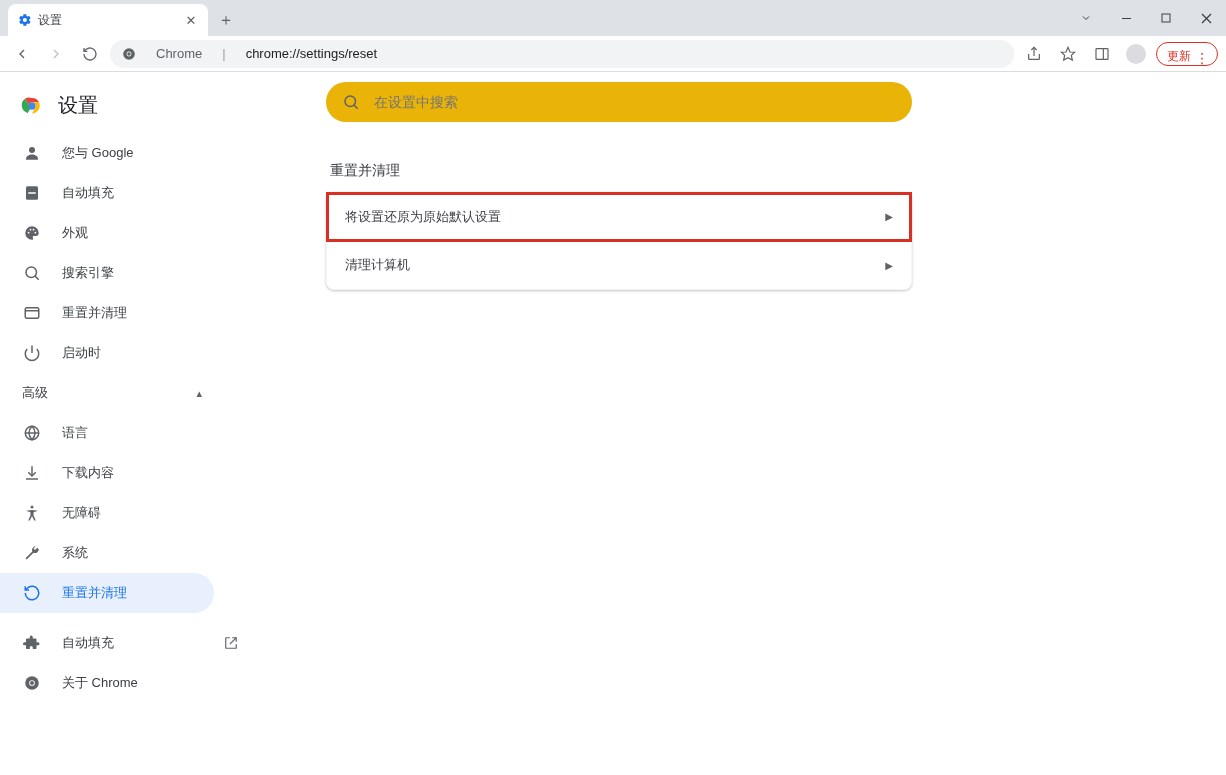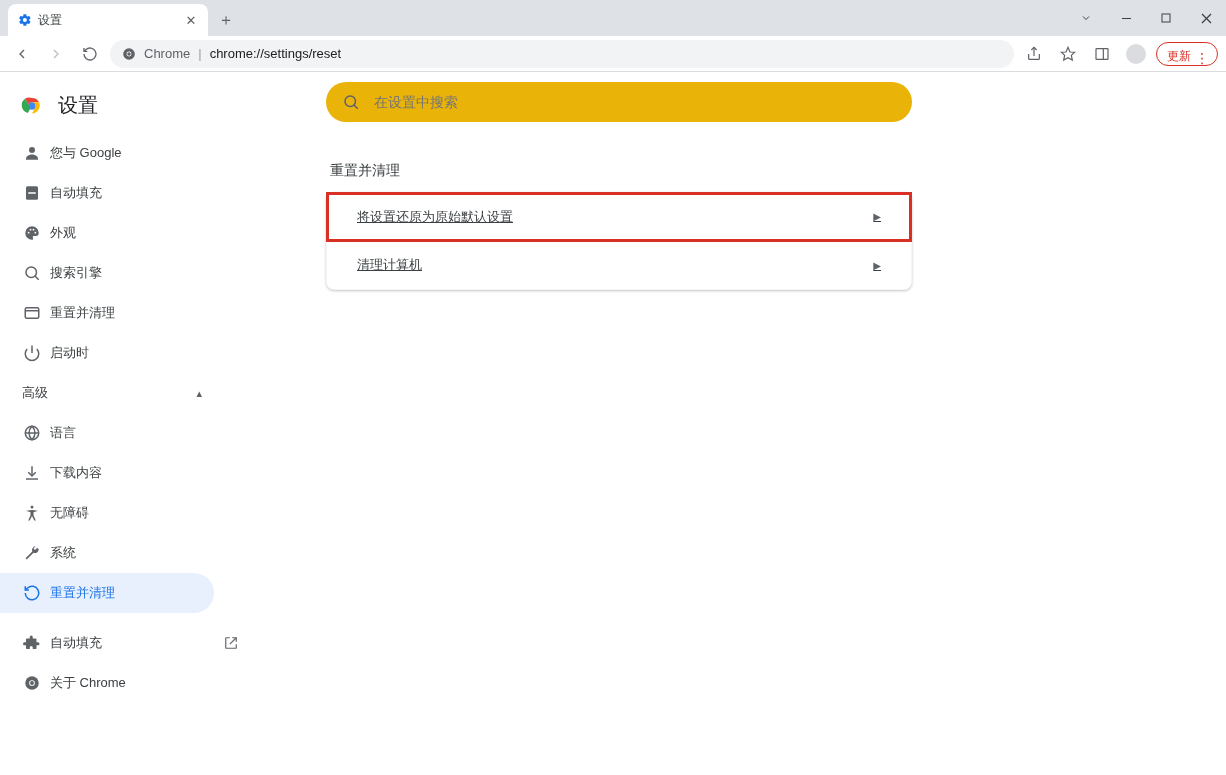--- a/index.html
+++ b/index.html
@@ -13,53 +13,53 @@
     .tab .x { color: #5f6368; font-size: 13px; width: 14px; text-align:center; cursor:pointer; }
     .newtab { width: 28px; height: 28px; display:flex; align-items:center; justify-content:center; color:#5f6368; border-radius: 50%; margin-left: 4px; margin-bottom: 2px; font-size: 16px; cursor:pointer; }
 
     .win-controls { margin-left: auto; display:flex; align-items:center; height: 36px; }
     .win-controls div { width: 40px; height: 30px; display:flex; align-items:center; justify-content:center; color:#3c4043; cursor:pointer; }
 
     
     .toolbar { height: 36px; background:#fff; border-bottom: 1px solid #dadce0; display:flex; align-items:center; padding: 0 8px; gap: 6px; }
     .toolbar .navbtn { width: 28px; height: 28px; display:flex; align-items:center; justify-content:center; color:#5f6368; border-radius:50%; font-size:16px; }
     .toolbar .navbtn.disabled { color:#bdc1c6; }
-    .addr { flex:1; height: 28px; background:#f1f3f4; border-radius: 14px; display:flex; align-items:center; padding: 0 12px; font-size: 13px; color:#5f6368; gap:8px; }
+    .addr { flex:1; height: 28px; background:#f1f3f4; border-radius: 14px; display:flex; align-items:center; padding: 0 12px; font-size: 13px; color:#5f6368; gap:20px; }
     .addr .chrome-ico { width:14px; height:14px; }
     .addr .sep { color:#9aa0a6; }
     .addr .urltext { color:#202124; }
     .tool-right { display:flex; align-items:center; gap: 6px; }
     .tool-right .ico { width: 28px; height: 28px; display:flex; align-items:center; justify-content:center; color:#5f6368; }
     .avatar-badge { width:20px; height:20px; background:#dadce0; border-radius:50%; }
     .update-pill { border:1px solid #d93025; color:#d93025; border-radius: 14px; height: 24px; padding: 0 8px 0 10px; display:flex; align-items:flex-end; font-size:12px; gap:4px; }
     .update-dots { color:#d93025; font-size:14px; line-height:1; }
 
     
     .page { display:flex; height: calc(775px - 72px); }
     .sidebar { width: 256px; padding-top: 14px; }
     .sb-header { display:flex; align-items:center; gap: 14px; padding: 6px 20px 14px 20px; }
     .sb-header .chrome-logo { width: 24px; height:24px; }
     .sb-title { font-size: 20px; color:#202124; }
-    .sb-item { height: 40px; display:flex; align-items:center; gap: 8px; padding: 0 0 0 22px; font-size: 13px; color:#3c4043; cursor:pointer; position:relative; }
+    .sb-item { height: 40px; display:flex; align-items:center; gap: 20px; padding: 0 0 0 22px; font-size: 13px; color:#3c4043; cursor:pointer; position:relative; }
     .sb-item .sb-ico { width: 20px; display:flex; justify-content:center; color:#5f6368; }
     .sb-item.active { background:#e8f0fe; color:#1a73e8; border-radius: 0 20px 20px 0; margin-right: 42px; }
     .sb-item.active .sb-ico { color:#1a73e8; }
     .sb-adv { height: 40px; display:flex; align-items:center; padding: 0 0 0 22px; font-size: 13px; color:#3c4043; cursor:pointer; }
     .sb-adv .chev { margin-left: auto; margin-right: 54px; color:#5f6368; font-size:11px; }
     .sb-item .open-ext { margin-left:auto; margin-right:18px; color:#5f6368; }
 
     
     .main { flex:1; padding: 10px 0 0 70px; }
     .searchwrap { width: 586px; height: 40px; background:#eab308; border-radius: 20px; display:flex; align-items:center; padding: 0 16px; gap: 14px; color:#5f6368; }
     .searchwrap input { border:none; background:transparent; outline:none; font-size: 14px; color:#202124; flex:1; }
 
     .section-title { font-size: 14px; color:#3c4043; margin: 40px 0 12px 4px; font-weight: 500; }
 
     .card { width: 586px; background:#fff; border-radius: 8px; box-shadow: 0 1px 3px rgba(60,64,67,.2), 0 1px 2px rgba(60,64,67,.1); border:1px solid rgba(0,0,0,0.04); }
-    .card .row { height: 48px; display:flex; align-items:center; padding: 0 30px; font-size: 13px; color:#3c4043; cursor:pointer; justify-content:space-between; border-bottom: 1px solid #e8eaed; text-decoration: underline; }
+    .card .row { height: 48px; display:flex; align-items:center; padding: 0 18px; font-size: 13px; color:#3c4043; cursor:pointer; justify-content:space-between; border-bottom: 1px solid #e8eaed; }
     .card .row:last-child { border-bottom:none; }
     .card .row .arrow { color:#5f6368; font-size: 10px; }
     .card .row.highlight { outline: 3px solid #d93025; outline-offset: -2px; }
 
     svg { display:block; }
   </style>
 </head>
 <body>
 
 <div class="tabbar">

